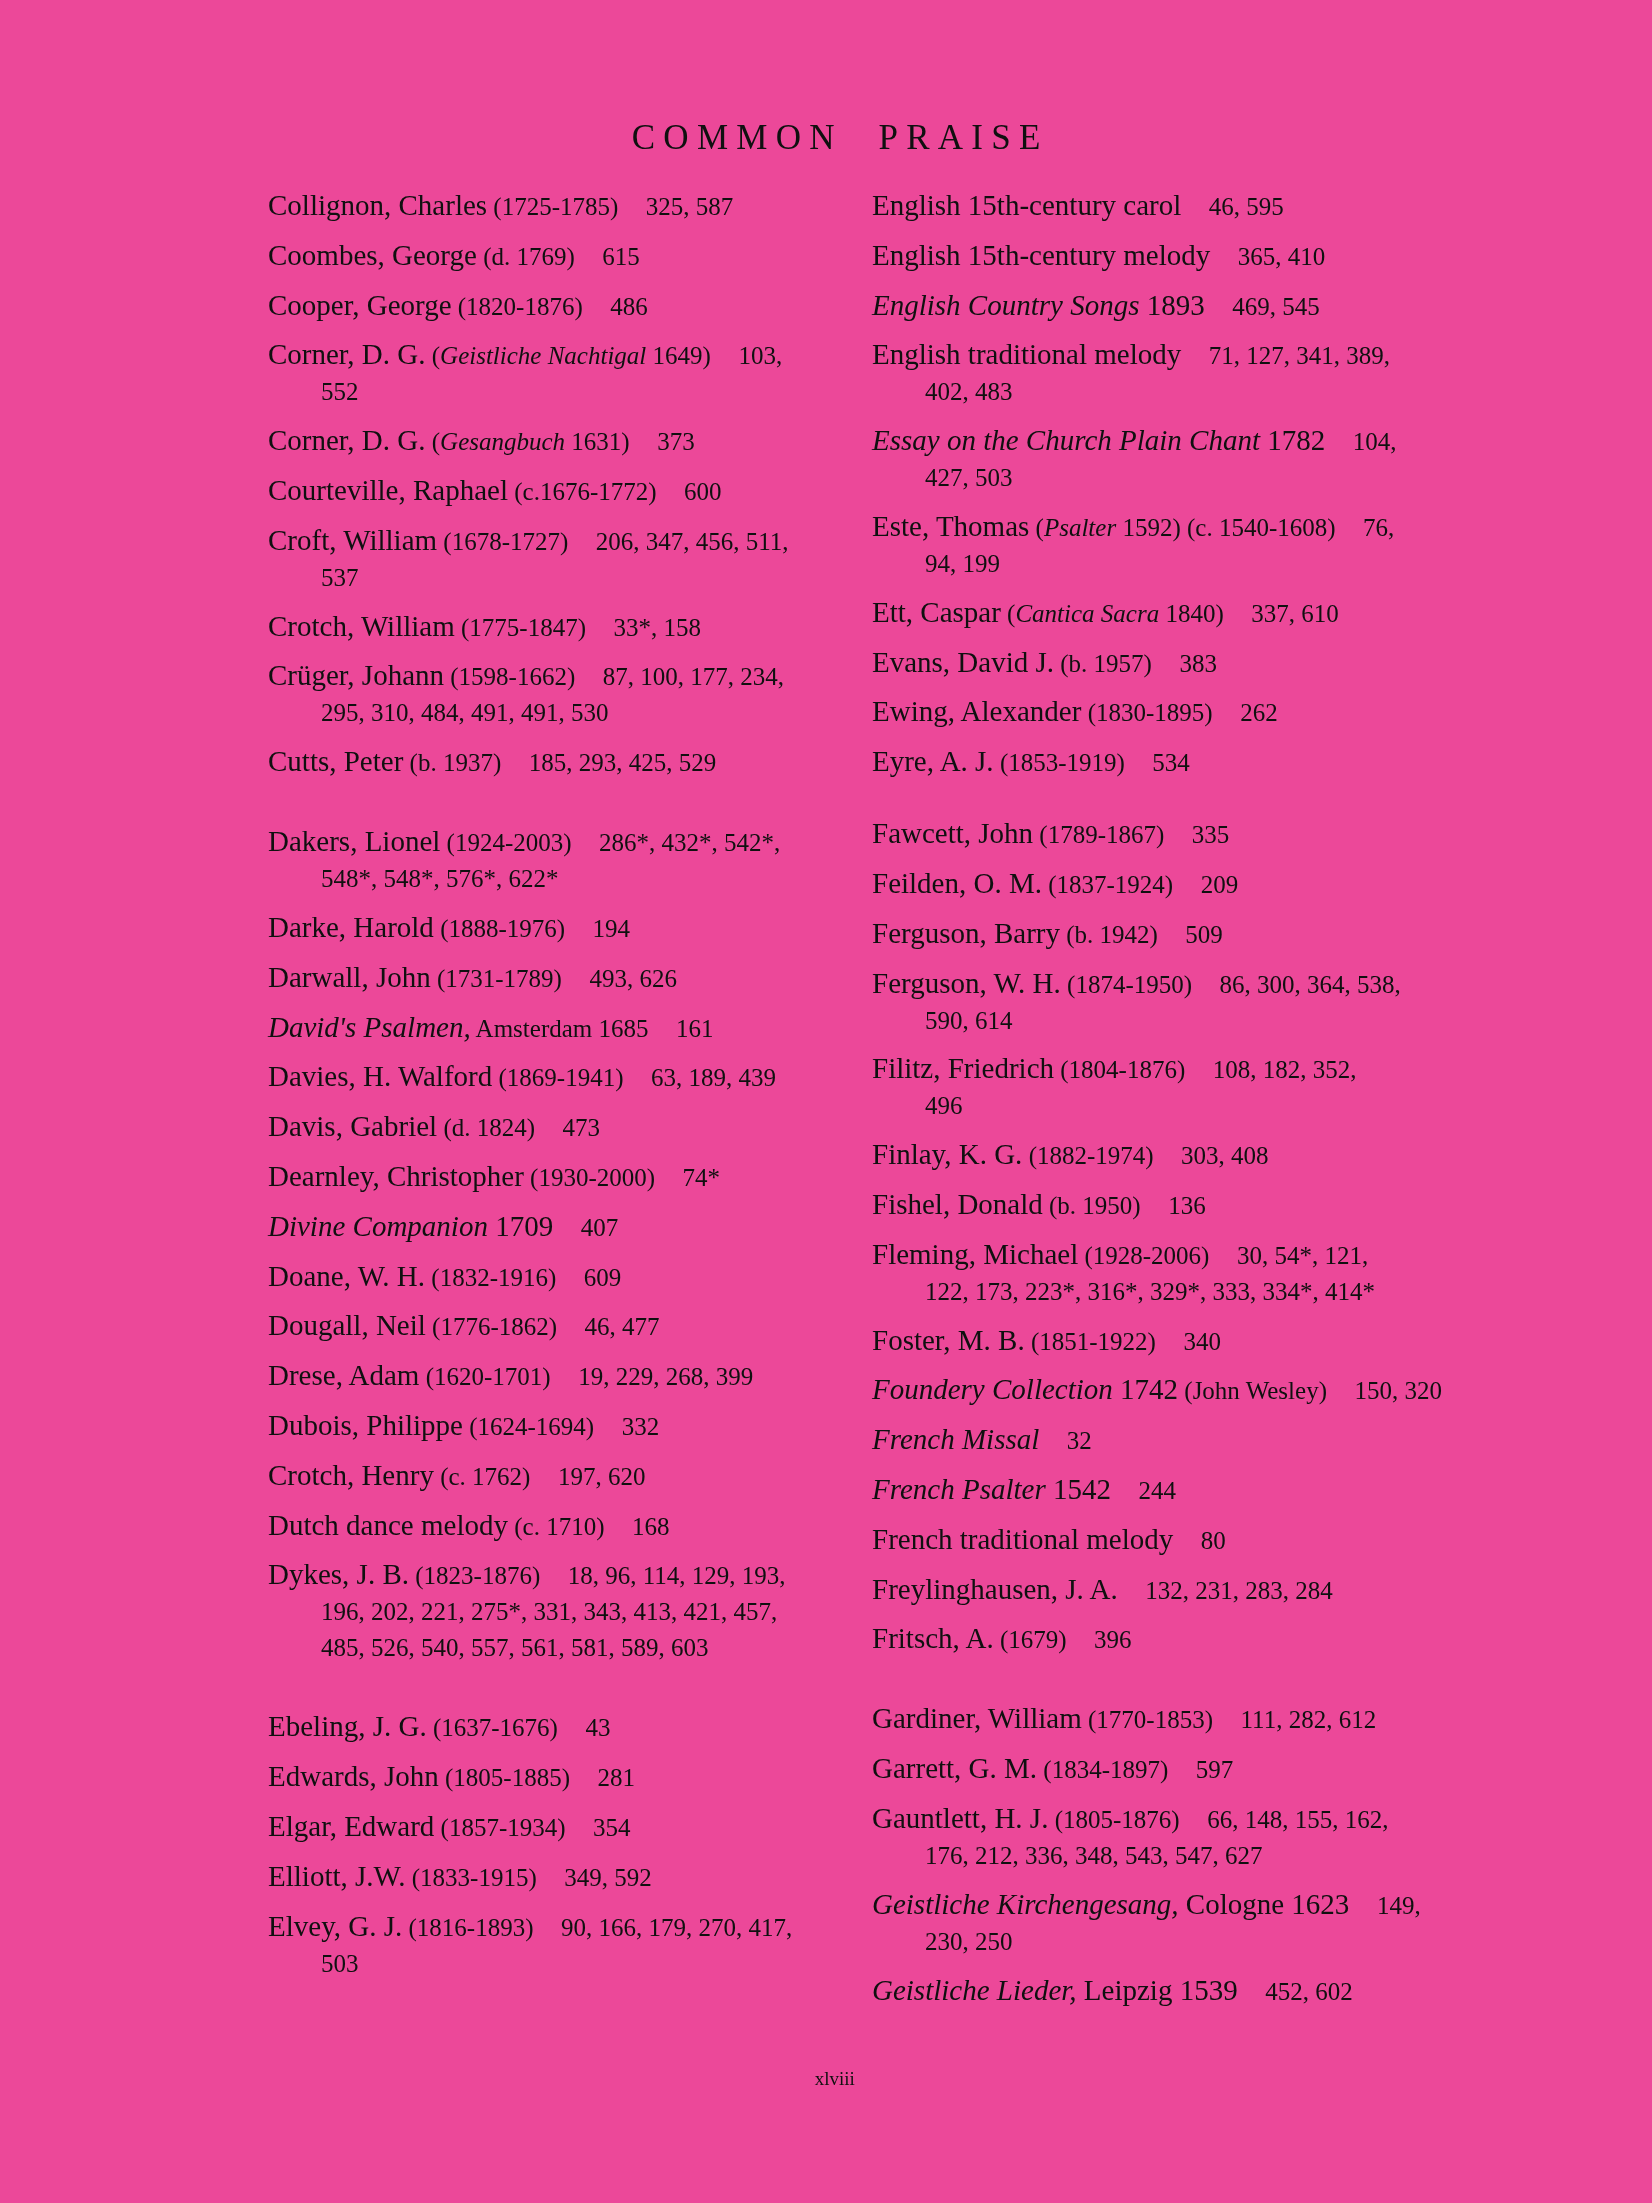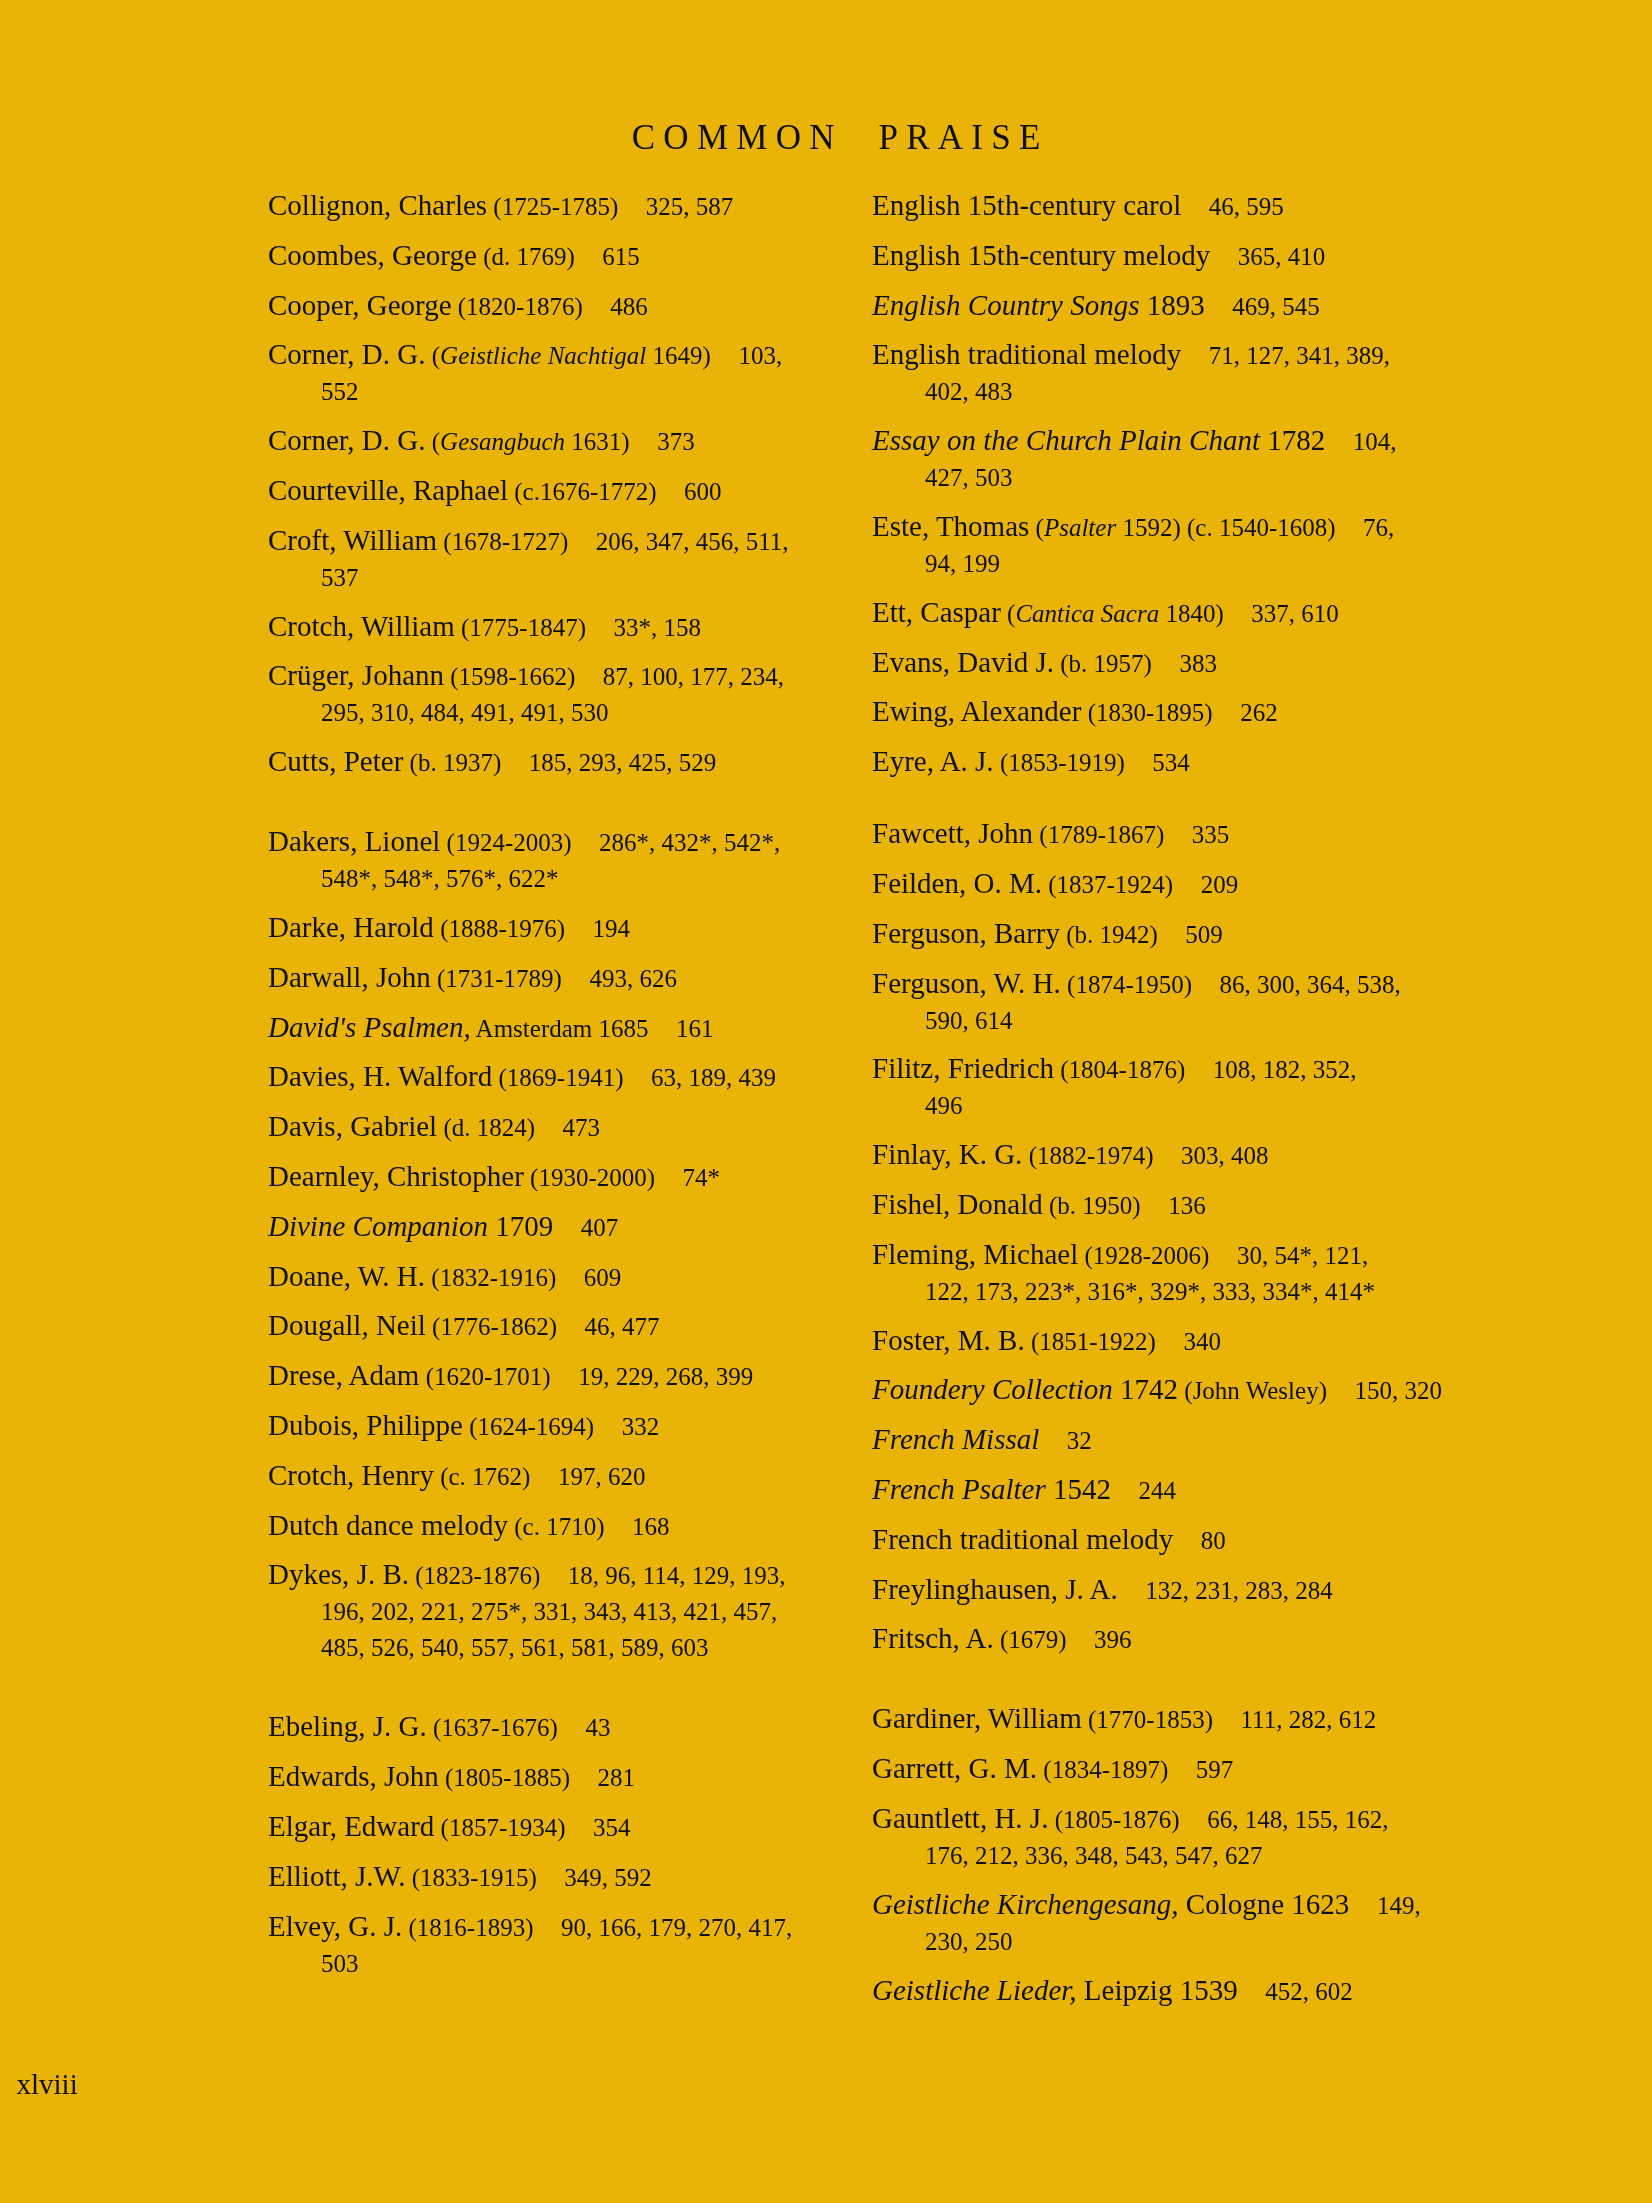--- a/index.html
+++ b/index.html
@@ -4,21 +4,21 @@
 <style>
   html, body {
     margin: 0;
     padding: 0;
     background: #ffffff;
   }
   .page {
     position: relative;
     width: 1653px;
     height: 2204px;
-    background: #eab308;
+    background: #ec4899;
     color: #101010;
     font-family: "Liberation Serif", serif;
     overflow: hidden;
   }
   .page-title {
     position: absolute;
     top: 118px;
     left: 0;
     width: 100%;
     margin: 0;
@@ -54,22 +54,22 @@
   .refs {
     font-size: 25px;
     margin-left: 27.5px;
     white-space: pre-line;
   }
   .page-number {
     position: absolute;
     top: 2068px;
     left: 0;
     width: 100%;
-    text-align: left;
-    font-size: 29px;
+    text-align: center;
+    font-size: 19px;
     text-indent: 16.5px;
   }
 </style>
 </head>
 <body>
 
 <div class="page">
   <h1 class="page-title">COMMON  PRAISE</h1>
   <div class="col col-left">
       <div class="section sec-C">

